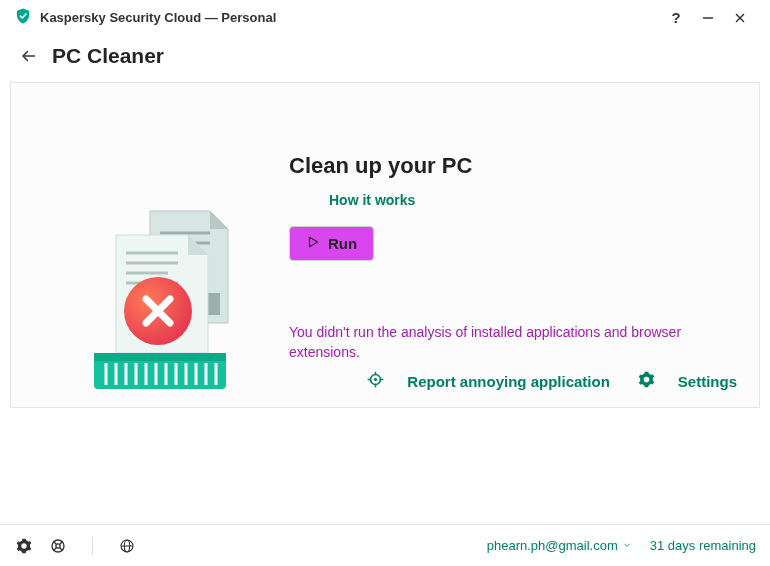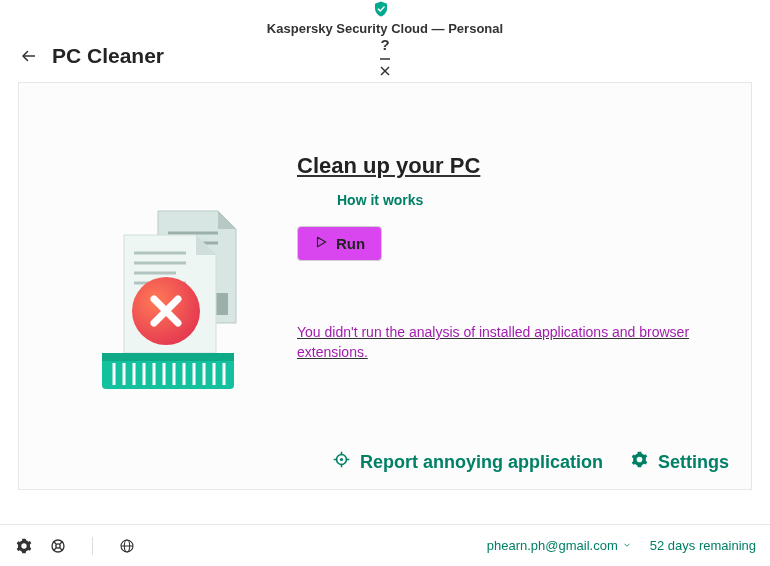--- a/index.html
+++ b/index.html
@@ -16,21 +16,20 @@
 
   
   .titlebar {
     height: 36px;
     display: flex;
     align-items: center;
     padding: 0 14px;
     font-size: 13px;
     color: #333;
     border-bottom: 1px solid transparent;
-    flex-direction: column;
   }
   .titlebar .app-icon { margin-right: 8px; }
   .titlebar .title { flex: 0 0 auto; font-weight: 600; font-size: 13px; color: #333; }
   .titlebar .spacer { flex: 1 1 auto; }
   .titlebar .winbtn {
     width: 32px;
     height: 28px;
     display: flex;
     align-items: center;
     justify-content: center;
@@ -54,26 +53,25 @@
     margin-right: 8px;
   }
   .page-title {
     font-size: 21px;
     font-weight: 700;
     color: #242424;
   }
 
   
   .main-panel {
-    margin: 0 18px;
-    height: 408px;
+    margin: 0 10px;
+    height: 326px;
     background: #fcfcfc;
     border: 1px solid #e7e7e7;
     position: relative;
-    text-decoration: underline;
   }
   .content-wrap {
     display: flex;
     align-items: flex-start;
     padding: 70px 34px 0 34px;
     gap: 24px;
   }
   .illus-col {
     width: 220px;
     flex: 0 0 220px;
@@ -132,24 +130,24 @@
     position: absolute;
     right: 22px;
     bottom: 16px;
     display: flex;
     gap: 28px;
     align-items: center;
   }
   .panel-action {
     display: inline-flex;
     align-items: center;
-    gap: 10px;
+    gap: 23px;
     color: #018066;
     font-weight: 700;
-    font-size: 18px;
+    font-size: 15px;
     cursor: pointer;
   }
 
   
   .footer {
     position: absolute;
     left: 0; right: 0; bottom: 0;
     height: 42px;
     border-top: 1px solid #e7e7e7;
     display: flex;
@@ -340,14 +338,14 @@
   </div>
   <div class="spacer"></div>
   <div class="account">
     <span>phearn.ph@gmail.com</span>
     <span>
       <svg width="10" height="10" viewBox="0 0 24 24">
           <polyline points="6,9 12,15 18,9" fill="none" stroke="#018066" stroke-width="2"></polyline>
         </svg>
     </span>
   </div>
-  <div class="remaining">52 days remaining</div>
+  <div class="remaining">31 days remaining</div>
 </div>
 
 </body></html>

